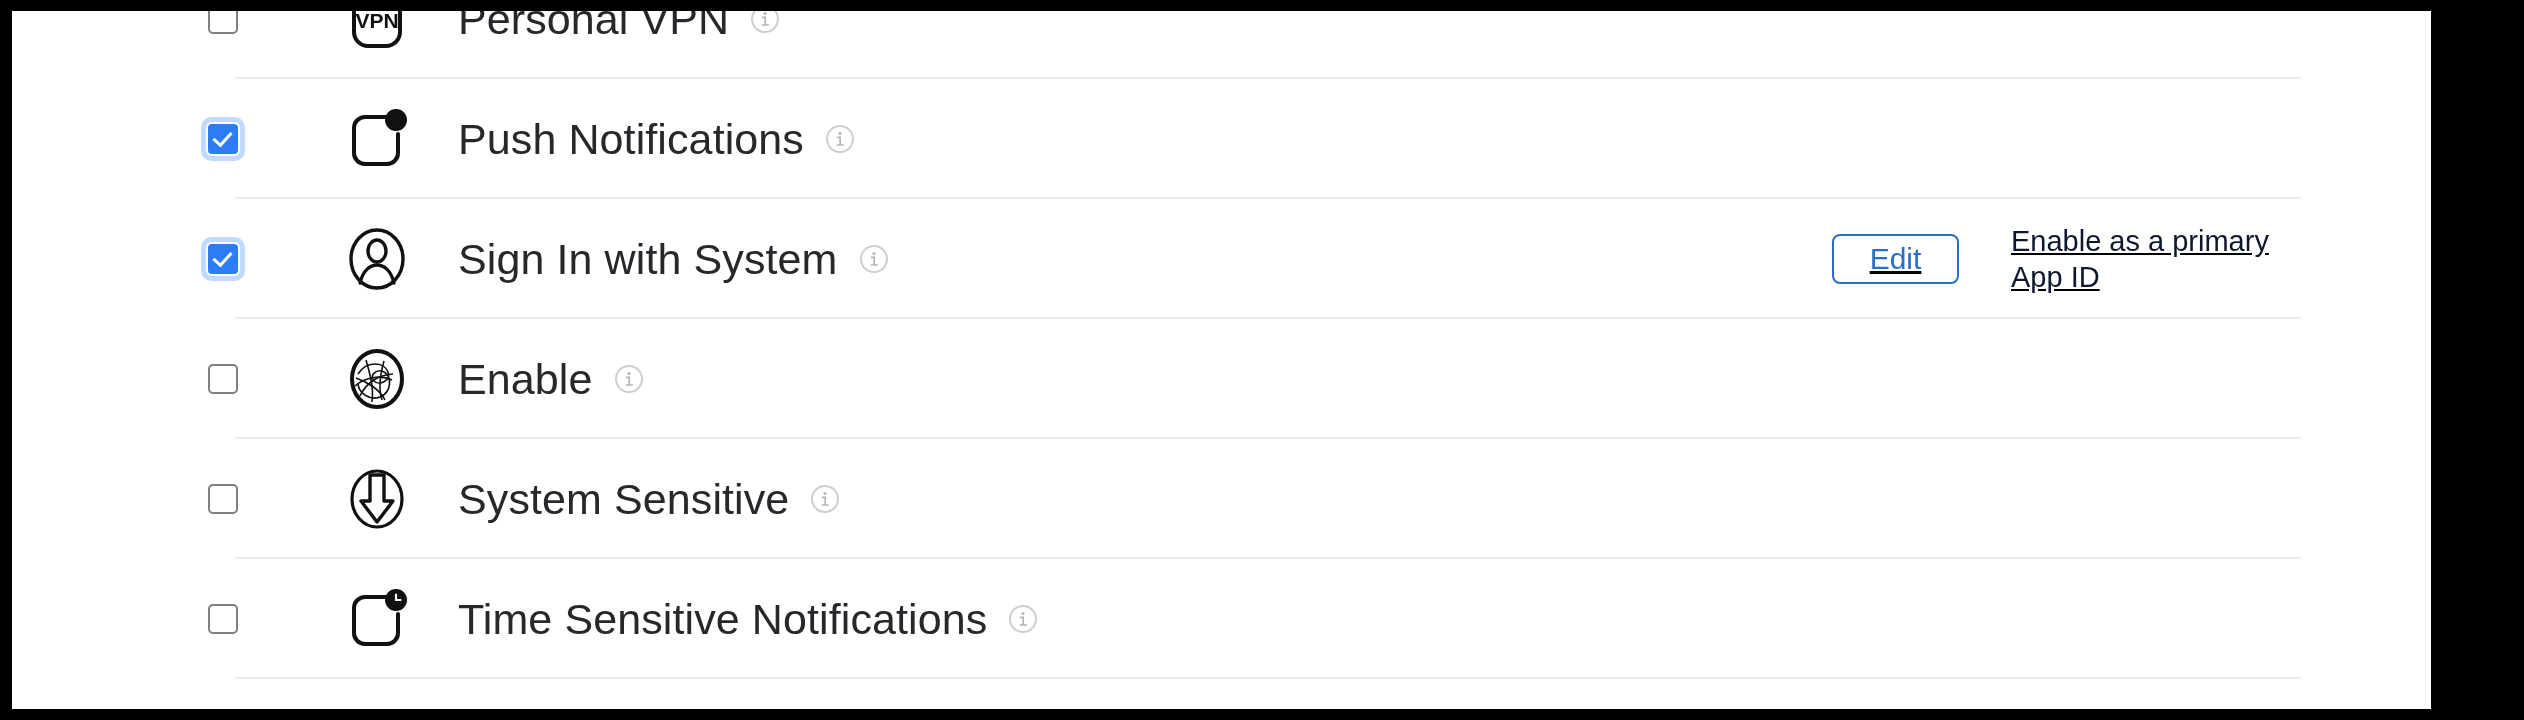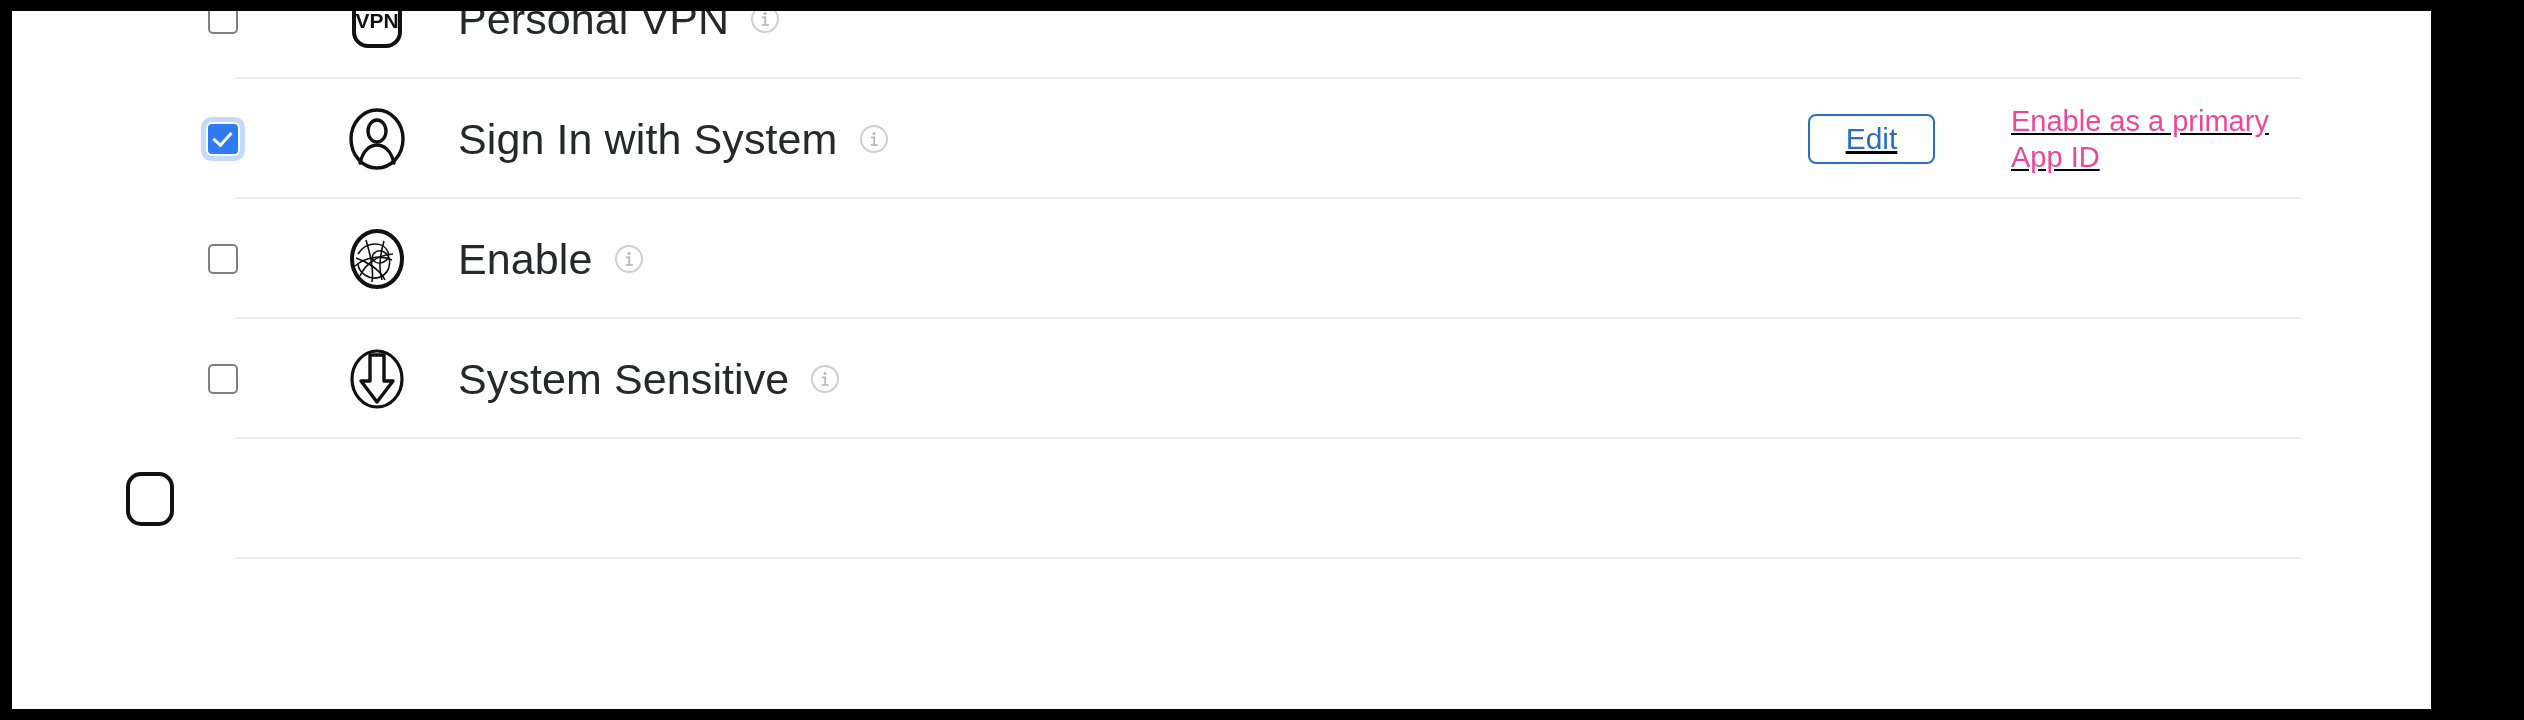--- a/index.html
+++ b/index.html
@@ -139,25 +139,25 @@
     background: #ffffff;
     color: #2b6fc4;
     font-family: "Liberation Sans", "DejaVu Sans", sans-serif;
     font-size: 30px;
     line-height: 46px;
     text-align: center;
     padding: 0;
     cursor: pointer;
   }
   .action-note {
-    margin-left: 76px;
+    margin-left: 52px;
     width: 290px;
     font-size: 29px;
     line-height: 36px;
-    color: #ec4899;
+    color: #0f172a;
   }
 
   
   .cap-row.partial { height: 120px; }
 </style>
 </head>
 <body>
 
 <div class="screen">
   <div class="capabilities-list">
@@ -175,20 +175,41 @@
       <div class="label-cell">
         <span class="cap-label">Personal VPN</span>
         <svg class="info-icon" width="30" height="30" viewBox="0 0 30 30">
           <circle cx="15" cy="15" r="13" fill="none" stroke="#cfcfcf" stroke-width="2"></circle>
           <circle cx="15" cy="9.5" r="1.5" fill="#b5b5b5"></circle>
           <path d="M12.6 13.4 H15.2 V21 M12.4 21 H18.2" fill="none" stroke="#b5b5b5" stroke-width="1.7" stroke-linecap="round"></path>
         </svg>
       </div>
     </div>
 
+    <div class="cap-row">
+      <div class="cb-cell">
+        <div class="checkbox checked">
+          <span class="tick"></span>
+        </div>
+      </div>
+      <div class="icon-cell">
+        <svg class="cap-icon" width="62" height="62" viewBox="0 0 62 62">
+          <path d="M41 9 H19 A11 11 0 0 0 8 20 V45 A11 11 0 0 0 19 56 H41 A11 11 0 0 0 52 45 V26" fill="none" stroke="#111111" stroke-width="4" stroke-linecap="round"></path>
+          <circle cx="50" cy="12" r="11" fill="#111111"></circle>
+        </svg>
+      </div>
+      <div class="label-cell">
+        <span class="cap-label">Push Notifications</span>
+        <svg class="info-icon" width="30" height="30" viewBox="0 0 30 30">
+          <circle cx="15" cy="15" r="13" fill="none" stroke="#cfcfcf" stroke-width="2"></circle>
+          <circle cx="15" cy="9.5" r="1.5" fill="#b5b5b5"></circle>
+          <path d="M12.6 13.4 H15.2 V21 M12.4 21 H18.2" fill="none" stroke="#b5b5b5" stroke-width="1.7" stroke-linecap="round"></path>
+        </svg>
+      </div>
+    </div>
 
     <div class="cap-row">
       <div class="cb-cell">
         <div class="checkbox checked">
           <span class="tick"></span>
         </div>
       </div>
       <div class="icon-cell">
         <svg class="cap-icon" width="62" height="62" viewBox="0 0 62 62">
           <ellipse cx="31" cy="31" rx="26" ry="29" fill="none" stroke="#111111" stroke-width="3.4"></ellipse>
@@ -250,20 +271,40 @@
       <div class="label-cell">
         <span class="cap-label">System Sensitive</span>
         <svg class="info-icon" width="30" height="30" viewBox="0 0 30 30">
           <circle cx="15" cy="15" r="13" fill="none" stroke="#cfcfcf" stroke-width="2"></circle>
           <circle cx="15" cy="9.5" r="1.5" fill="#b5b5b5"></circle>
           <path d="M12.6 13.4 H15.2 V21 M12.4 21 H18.2" fill="none" stroke="#b5b5b5" stroke-width="1.7" stroke-linecap="round"></path>
         </svg>
       </div>
     </div>
 
+    <div class="cap-row">
+      <div class="cb-cell">
+        <div class="checkbox"></div>
+      </div>
+      <div class="icon-cell">
+        <svg class="cap-icon" width="62" height="62" viewBox="0 0 62 62">
+          <path d="M41 9 H19 A11 11 0 0 0 8 20 V45 A11 11 0 0 0 19 56 H41 A11 11 0 0 0 52 45 V26" fill="none" stroke="#111111" stroke-width="4" stroke-linecap="round"></path>
+          <circle cx="50" cy="12" r="11" fill="#111111"></circle>
+          <path d="M50 6.5 V12 H54.5" fill="none" stroke="#ffffff" stroke-width="2.2" stroke-linecap="round"></path>
+        </svg>
+      </div>
+      <div class="label-cell">
+        <span class="cap-label">Time Sensitive Notifications</span>
+        <svg class="info-icon" width="30" height="30" viewBox="0 0 30 30">
+          <circle cx="15" cy="15" r="13" fill="none" stroke="#cfcfcf" stroke-width="2"></circle>
+          <circle cx="15" cy="9.5" r="1.5" fill="#b5b5b5"></circle>
+          <path d="M12.6 13.4 H15.2 V21 M12.4 21 H18.2" fill="none" stroke="#b5b5b5" stroke-width="1.7" stroke-linecap="round"></path>
+        </svg>
+      </div>
+    </div>
 
     <div class="cap-row partial">
 
       <div class="icon-cell">
         <svg class="cap-icon" width="62" height="62" viewBox="0 0 62 62">
           <rect x="8" y="6" width="44" height="50" rx="13" ry="13" fill="none" stroke="#111111" stroke-width="4"></rect>
         </svg>
       </div>
       <div class="label-cell"></div>
     </div>

